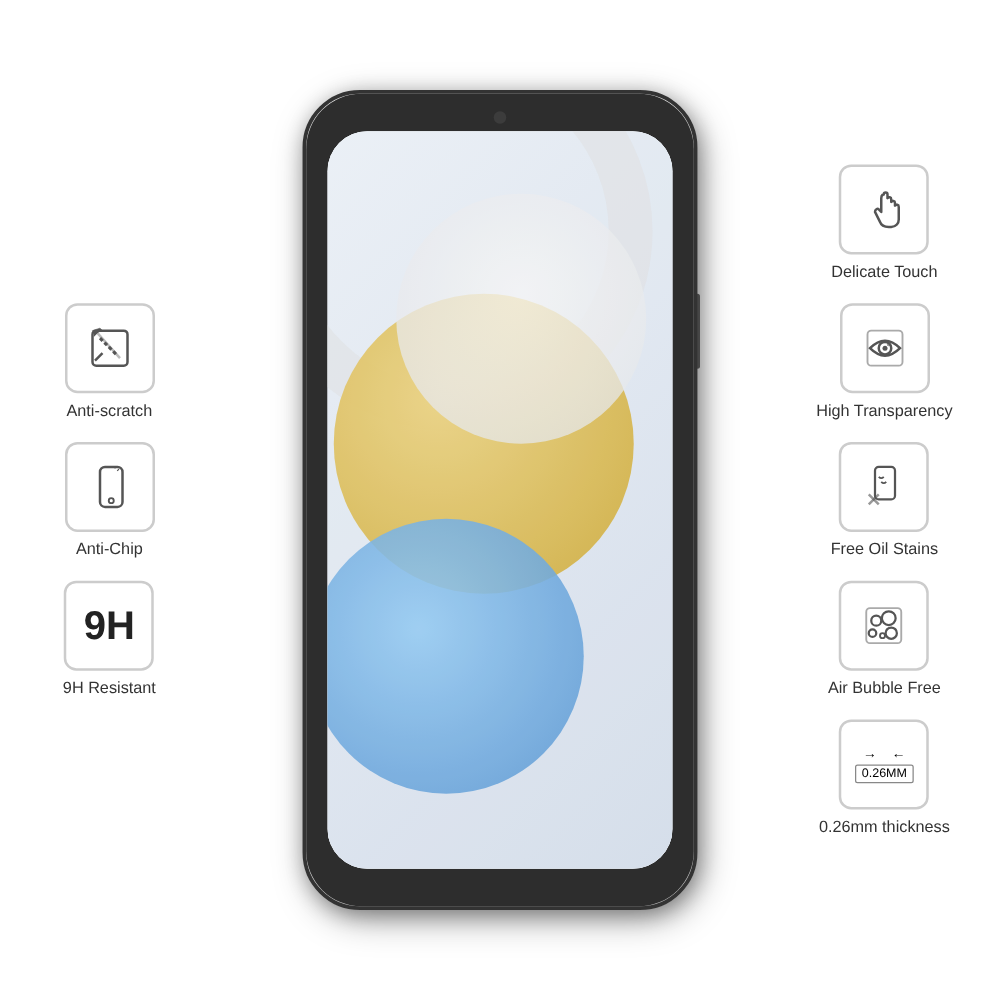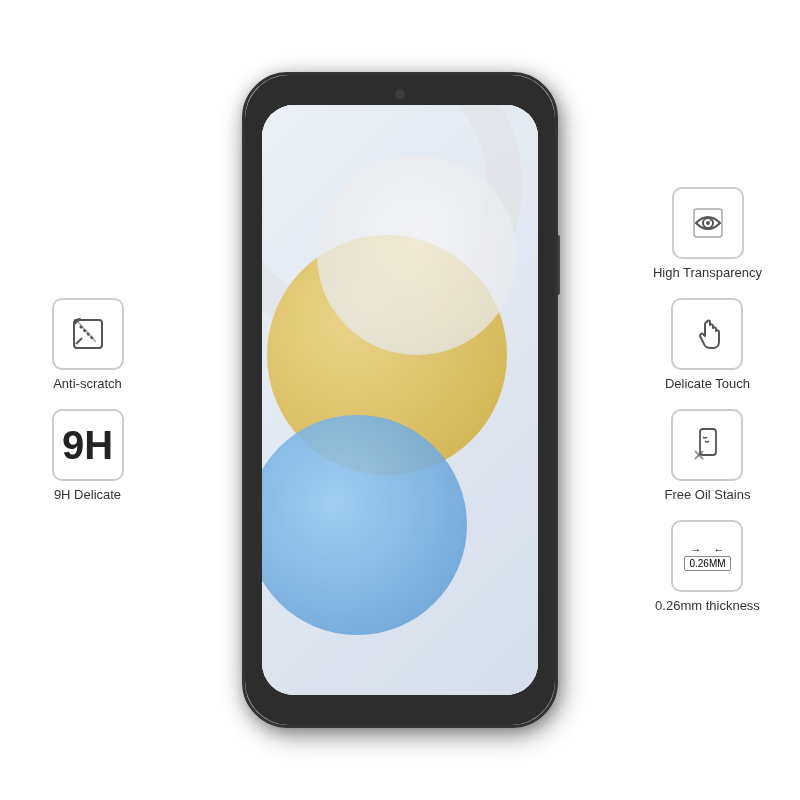--- a/index.html
+++ b/index.html
@@ -158,21 +158,21 @@
     
     .hardness-box {
       width: 72px;
       height: 72px;
       border: 2px solid #ccc;
       border-radius: 10px;
       display: flex;
       align-items: center;
       justify-content: center;
       background: #fff;
-      font-size: 40px;
+      font-size: 32px;
       font-weight: 900;
       color: #222;
       font-family: Arial Black, sans-serif;
     }
 
     
     .thickness-inner {
       display: flex;
       flex-direction: column;
       align-items: center;
@@ -208,26 +208,38 @@
           <polygon points="9,9 13,9 9,13" fill="#555"></polygon>
 
           <line x1="12" y1="10" x2="30" y2="30" stroke="#555" stroke-width="2" opacity="0.4"></line>
           <path d="M8 8 L14 6 L16 8 L10 10 Z" fill="#555" stroke="#555" stroke-width="0.5"></path>
         </svg>
       </div>
       <span class="feature-label">Anti-scratch</span>
     </div>
 
 
+    <div class="feature-item">
+      <div class="feature-icon-box">
+        <svg viewBox="0 0 44 44">
+
+          <rect x="14" y="6" width="18" height="32" rx="4" fill="none" stroke="#555" stroke-width="2"></rect>
+          <circle cx="23" cy="33" r="2" fill="none" stroke="#555" stroke-width="1.5"></circle>
+
+          <path d="M26 6 L30 10" stroke="#555" stroke-width="2" stroke-dasharray="1,2"></path>
+        </svg>
+      </div>
+      <span class="feature-label">Anti-Chip</span>
+    </div>
 
     <div class="feature-item">
       <div class="hardness-box">
         <span>9H</span>
       </div>
-      <span class="feature-label">9H Delicate</span>
+      <span class="feature-label">9H Resistant</span>
     </div>
 
 
   </div>
 
   <div class="phone-wrapper">
 
     <div class="glass-protector"></div>
 
     <div class="phone-outer">
@@ -248,58 +260,72 @@
       </div>
       <div class="side-button"></div>
     </div>
   </div>
 
   <div class="right-features">
 
     <div class="feature-item">
       <div class="feature-icon-box">
         <svg viewBox="0 0 44 44">
+
+          <path d="M22 10 C22 10 20 10 20 13 L20 24 L18 22 C17 21 15 22 15 24 L19 32 C20 35 23 36 26 36 L28 36 C32 36 34 33 34 30 L34 20 C34 18 32 18 31 19 L31 17 C31 15 29 15 28 16 L28 14 C28 12 26 12 25 13 L25 13 L25 10 C25 8 22 8 22 10 Z" fill="none" stroke="#555" stroke-width="2" stroke-linejoin="round"></path>
+        </svg>
+      </div>
+      <span class="feature-label">Delicate Touch</span>
+    </div>
+
+    <div class="feature-item">
+      <div class="feature-icon-box">
+        <svg viewBox="0 0 44 44">
           <rect x="8" y="8" width="28" height="28" rx="3" fill="none" stroke="#555" stroke-width="1.5" opacity="0.5"></rect>
 
           <path d="M10 22 Q22 10 34 22 Q22 34 10 22 Z" fill="none" stroke="#555" stroke-width="2"></path>
           <circle cx="22" cy="22" r="5" fill="none" stroke="#555" stroke-width="2"></circle>
           <circle cx="22" cy="22" r="2" fill="#555"></circle>
 
           <circle cx="25" cy="19" r="1.5" fill="#555" opacity="0.6"></circle>
         </svg>
       </div>
       <span class="feature-label">High Transparency</span>
     </div>
 
     <div class="feature-item">
       <div class="feature-icon-box">
         <svg viewBox="0 0 44 44">
 
-          <path d="M22 10 C22 10 20 10 20 13 L20 24 L18 22 C17 21 15 22 15 24 L19 32 C20 35 23 36 26 36 L28 36 C32 36 34 33 34 30 L34 20 C34 18 32 18 31 19 L31 17 C31 15 29 15 28 16 L28 14 C28 12 26 12 25 13 L25 13 L25 10 C25 8 22 8 22 10 Z" fill="none" stroke="#555" stroke-width="2" stroke-linejoin="round"></path>
-        </svg>
-      </div>
-      <span class="feature-label">Delicate Touch</span>
-    </div>
-
-    <div class="feature-item">
-      <div class="feature-icon-box">
-        <svg viewBox="0 0 44 44">
-
           <rect x="15" y="6" width="16" height="26" rx="3" fill="none" stroke="#555" stroke-width="1.8"></rect>
 
           <path d="M18 14 Q20 16 22 14" fill="none" stroke="#555" stroke-width="1.5"></path>
           <path d="M20 18 Q22 20 24 18" fill="none" stroke="#555" stroke-width="1.5"></path>
 
           <line x1="10" y1="28" x2="18" y2="36" stroke="#555" stroke-width="2" opacity="0.6"></line>
           <line x1="18" y1="28" x2="10" y2="36" stroke="#555" stroke-width="2" opacity="0.6"></line>
         </svg>
       </div>
       <span class="feature-label">Free Oil Stains</span>
     </div>
 
+    <div class="feature-item">
+      <div class="feature-icon-box">
+        <svg viewBox="0 0 44 44">
+          <rect x="8" y="8" width="28" height="28" rx="3" fill="none" stroke="#555" stroke-width="1.5" opacity="0.5"></rect>
+
+          <circle cx="16" cy="18" r="4" fill="none" stroke="#555" stroke-width="1.8"></circle>
+          <circle cx="26" cy="16" r="5.5" fill="none" stroke="#555" stroke-width="1.8"></circle>
+          <circle cx="13" cy="28" r="3" fill="none" stroke="#555" stroke-width="1.8"></circle>
+          <circle cx="28" cy="28" r="4.5" fill="none" stroke="#555" stroke-width="1.8"></circle>
+          <circle cx="21" cy="30" r="2" fill="none" stroke="#555" stroke-width="1.5"></circle>
+        </svg>
+      </div>
+      <span class="feature-label">Air Bubble Free</span>
+    </div>
 
     <div class="feature-item">
       <div class="feature-icon-box">
         <div class="thickness-inner">
           <div class="arrows">
             <span>→</span>
             <span style="width:8px;"></span>
             <span>←</span>
           </div>
           <div class="measure-box">

